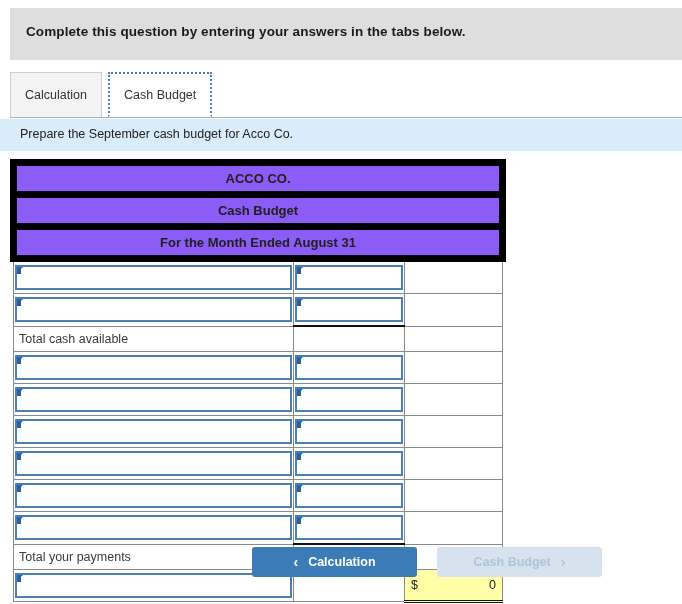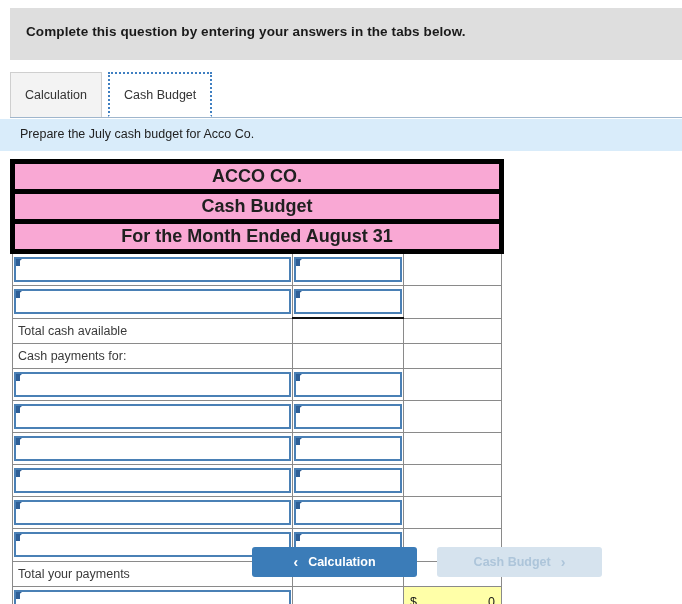--- a/index.html
+++ b/index.html
@@ -112,27 +112,27 @@
     vertical-align: middle;
     font-size: 12.5px;
     color: #3a3a3a;
   }
   .col-a { width: 280px; }
   .col-b { width: 111px; }
   .col-c { width: 98px; }
 
   
   td.band {
-    background: #f9a8d4;
+    background: #8b5cf6;
     text-align: center;
     font-weight: bold;
     color: #202020;
-    font-size: 18px;
+    font-size: 13px;
     height: 25px;
-    border: 5px solid #000000;
+    border: 7px solid #000000;
   }
 
   
   td.label-cell {
     padding-left: 5px;
     text-align: left;
     color: #3a3a3a;
     background: #ffffff;
     margin-top: 8px;
   }
@@ -226,21 +226,21 @@
     <div class="instruction-text">Complete this question by entering your answers in the tabs below.</div>
   </div>
 
   <div class="tab-strip">
     <div class="tab-baseline"></div>
     <div class="tab inactive">Calculation</div>
     <div class="tab active">Cash Budget</div>
   </div>
 
   <div class="sub-banner">
-    <div class="sub-banner-text">Prepare the July cash budget for Acco Co.</div>
+    <div class="sub-banner-text">Prepare the September cash budget for Acco Co.</div>
   </div>
 
   <table class="sheet">
     <colgroup>
       <col class="col-a">
         <col class="col-b">
         <col class="col-c">
     </colgroup>
     <tbody>
       <tr>
@@ -284,25 +284,20 @@
         </td>
         <td class="plain-cell"></td>
       </tr>
 
       <tr>
         <td class="label-cell">Total cash available</td>
         <td class="plain-cell rule-top-black"></td>
         <td class="plain-cell"></td>
       </tr>
 
-      <tr>
-        <td class="label-cell">Cash payments for:</td>
-        <td class="plain-cell"></td>
-        <td class="plain-cell"></td>
-      </tr>
 
       <tr>
         <td class="input-cell">
           <div class="inputbox">
             <span class="flag"></span>
             <span class="flag2"></span>
           </div>
         </td>
         <td class="input-cell">
           <div class="inputbox">

